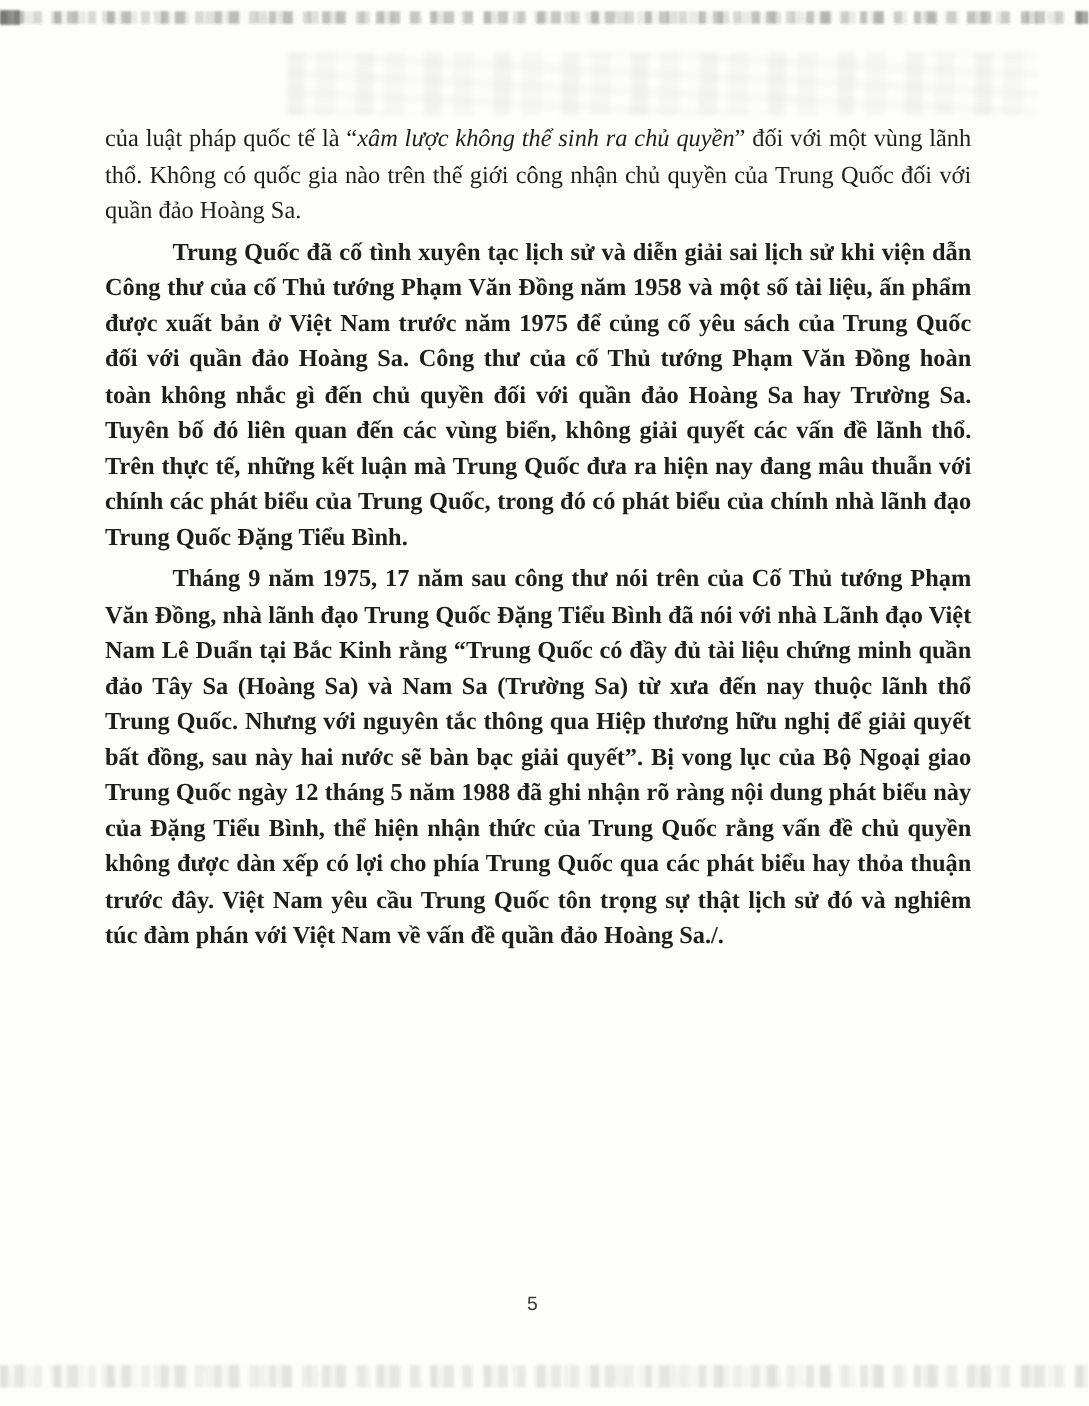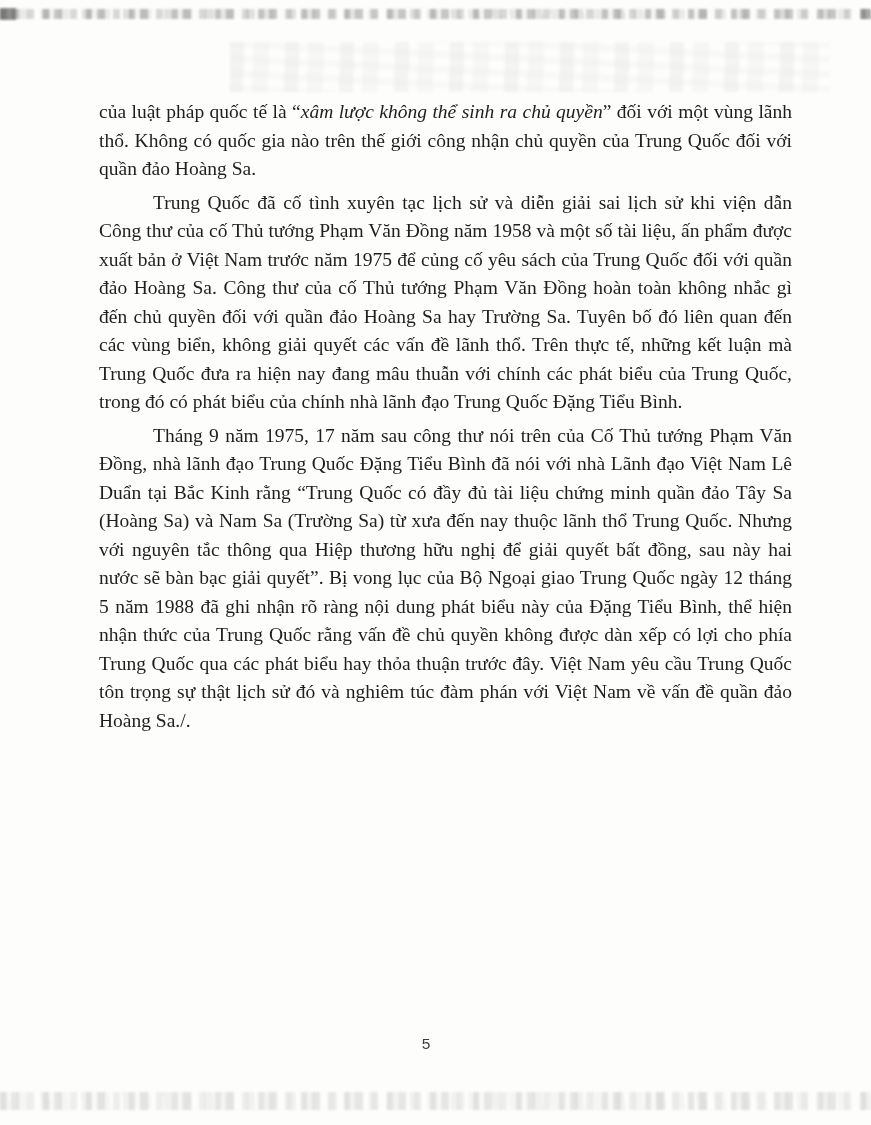--- a/index.html
+++ b/index.html
@@ -58,38 +58,38 @@
         rgba(255,255,255,0) 39px 55px),
       repeating-linear-gradient(3deg,
         rgba(160,160,160,0.35) 0 7px,
         rgba(255,255,255,0) 7px 15px);
     opacity: 0.14;
     filter: blur(1.5px);
   }
   
   .content {
     position: absolute;
-    left: 99px;
+    left: 84px;
     top: 98px;
     width: 693px;
     color: #1e1e1e;
     font-size: 19.5px;
     line-height: 28.5px;
     text-align: justify;
   }
   .content p { margin: 0; }
   .para-first { text-indent: 0; }
   .doc-heading {
     font-weight: bold;
     font-style: italic;
     text-indent: 54px;
     margin-top: 11px !important;
     margin-bottom: 6px !important;
   }
-  .para-indent { text-indent: 54px; margin-top: 5px !important; }
+  .para-indent { text-indent: 54px; margin-top: 5px !important; font-weight: bold; }
   .italic-inline { font-style: italic; }
   .page-number {
     position: absolute;
     left: 406px;
     top: 1035px;
     width: 40px;
     text-align: center;
     font-size: 15.5px;
     color: #3d3d3d;
     font-family: "Liberation Sans", sans-serif;

